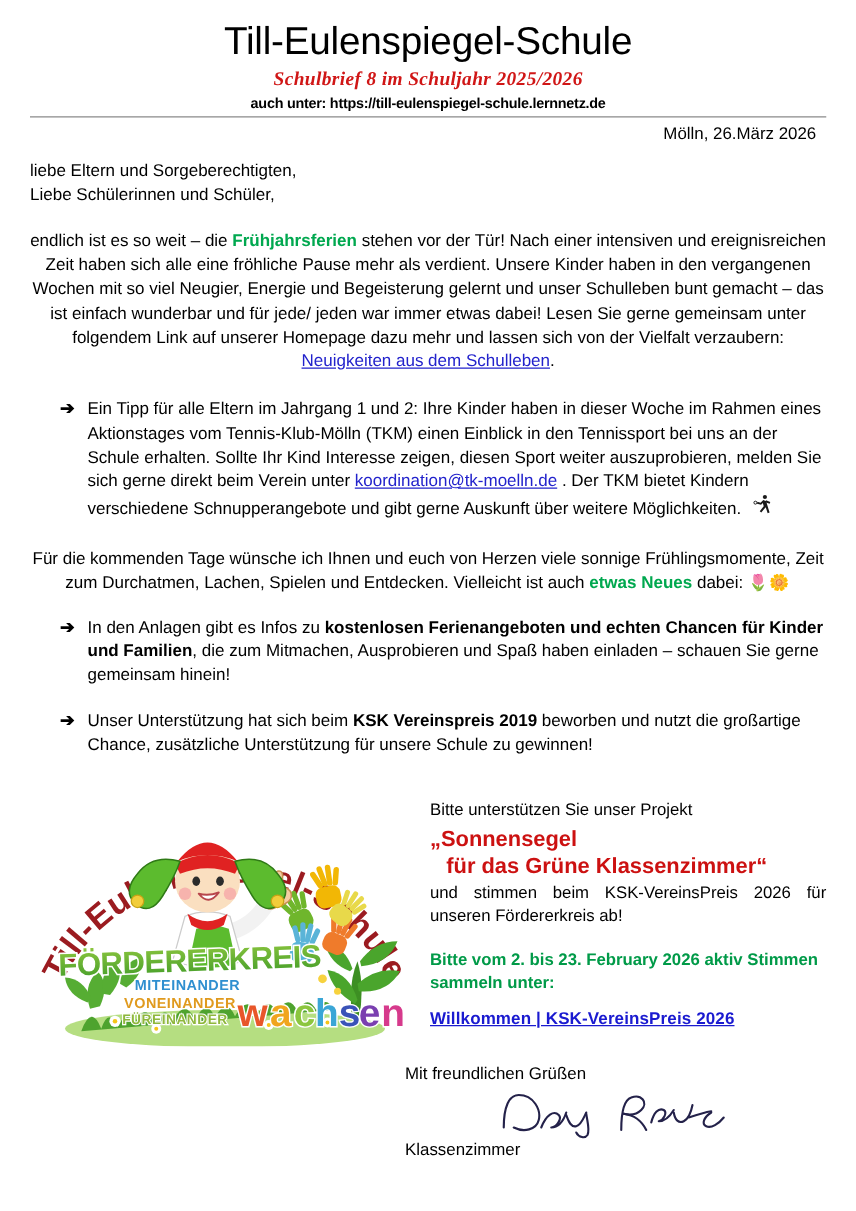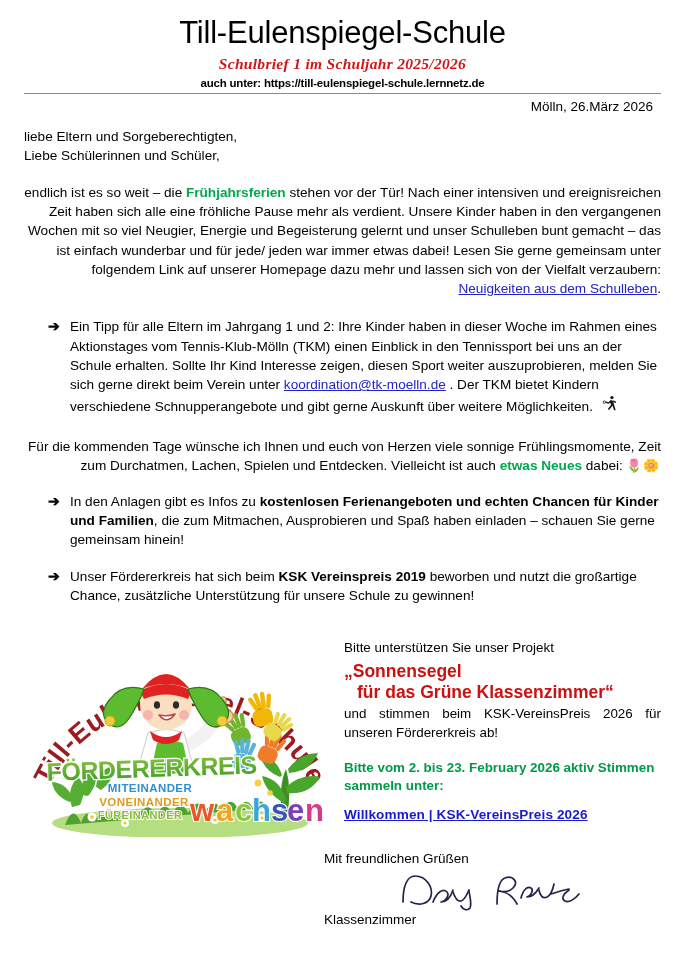--- a/index.html
+++ b/index.html
@@ -75,21 +75,21 @@
     margin-top: 13px;
     font-size: 13.6px;
     line-height: 1.42;
   }
 
   .salutation { margin: 0; }
   .salutation div { white-space: nowrap; }
 
   p.para {
     margin: 17px 0 0 0;
-    text-align: right;
+    text-align: center;
   }
 
   .green { color: #00a84f; font-weight: 700; }
   .bold  { font-weight: 700; }
 
   a.link {
     color: #2222cc;
     text-decoration: underline;
   }
 
@@ -192,21 +192,21 @@
   
   .logo-svg { display: block; width: 300px; height: 210px; }
 </style>
 </head>
 <body>
 
 <div class="page">
 
   <div class="header">
     <h1 class="school-title">Till-Eulenspiegel-Schule</h1>
-    <div class="schulbrief-line">Schulbrief 1 im Schuljahr 2025/2026</div>
+    <div class="schulbrief-line">Schulbrief 8 im Schuljahr 2025/2026</div>
     <div class="url-line">auch unter: https://till-eulenspiegel-schule.lernnetz.de</div>
     <hr class="rule">
     <div class="date-line">Mölln, 26.März 2026</div>
   </div>
 
   <div class="body-area">
 
     <div class="salutation">
       <div>liebe Eltern und Sorgeberechtigten,</div>
       <div>Liebe Schülerinnen und Schüler,</div>
@@ -230,21 +230,21 @@
 
     <div class="bullet-block">
 
       <div class="bullet">
         <span class="arrow">➔</span>
         <span class="btext"><span>In den Anlagen gibt es Infos zu </span><span class="bold">kostenlosen Ferienangeboten und echten Chancen für Kinder und Familien</span><span>, die zum Mitmachen, Ausprobieren und Spaß haben einladen – schauen Sie gerne gemeinsam hinein!</span></span>
       </div>
 
       <div class="bullet" style="margin-top:17px;">
         <span class="arrow">➔</span>
-        <span class="btext"><span>Unser Fördererkreis hat sich beim </span><span class="bold">KSK Vereinspreis 2019</span><span> beworben und nutzt die großartige Chance, zusätzliche Unterstützung für unsere Schule zu gewinnen!</span></span>
+        <span class="btext"><span>Unser Unterstützung hat sich beim </span><span class="bold">KSK Vereinspreis 2019</span><span> beworben und nutzt die großartige Chance, zusätzliche Unterstützung für unsere Schule zu gewinnen!</span></span>
       </div>
 
     </div>
   </div>
 
   <div class="bottom-section">
 
     <div class="logo-col">
       <svg class="logo-svg" viewBox="0 0 300 210" aria-hidden="true">
         <defs>

